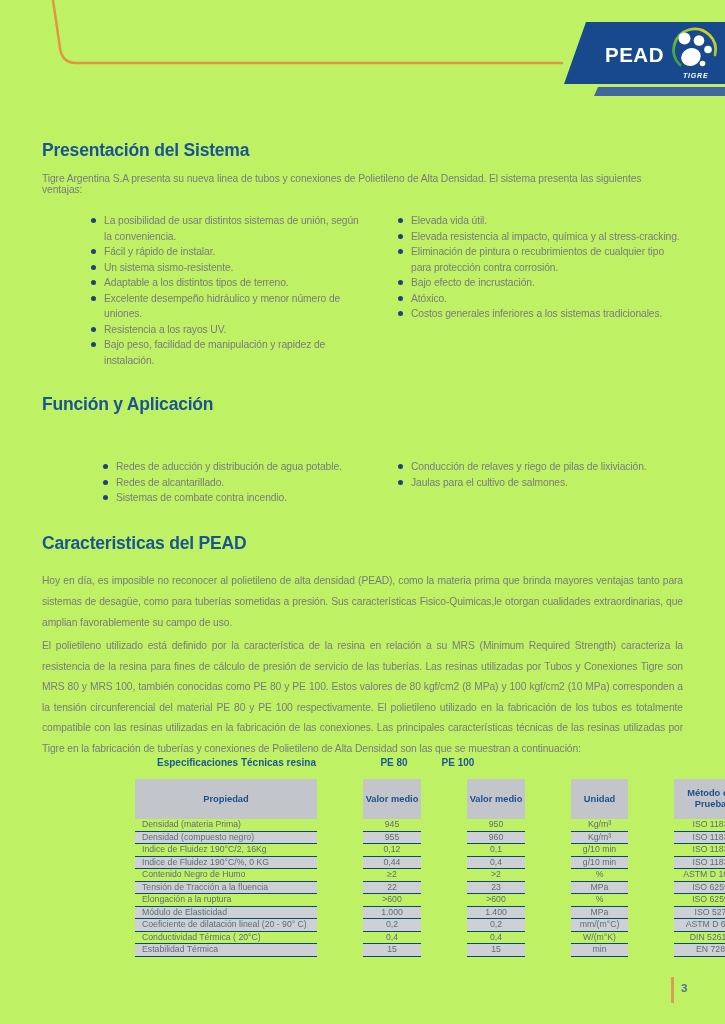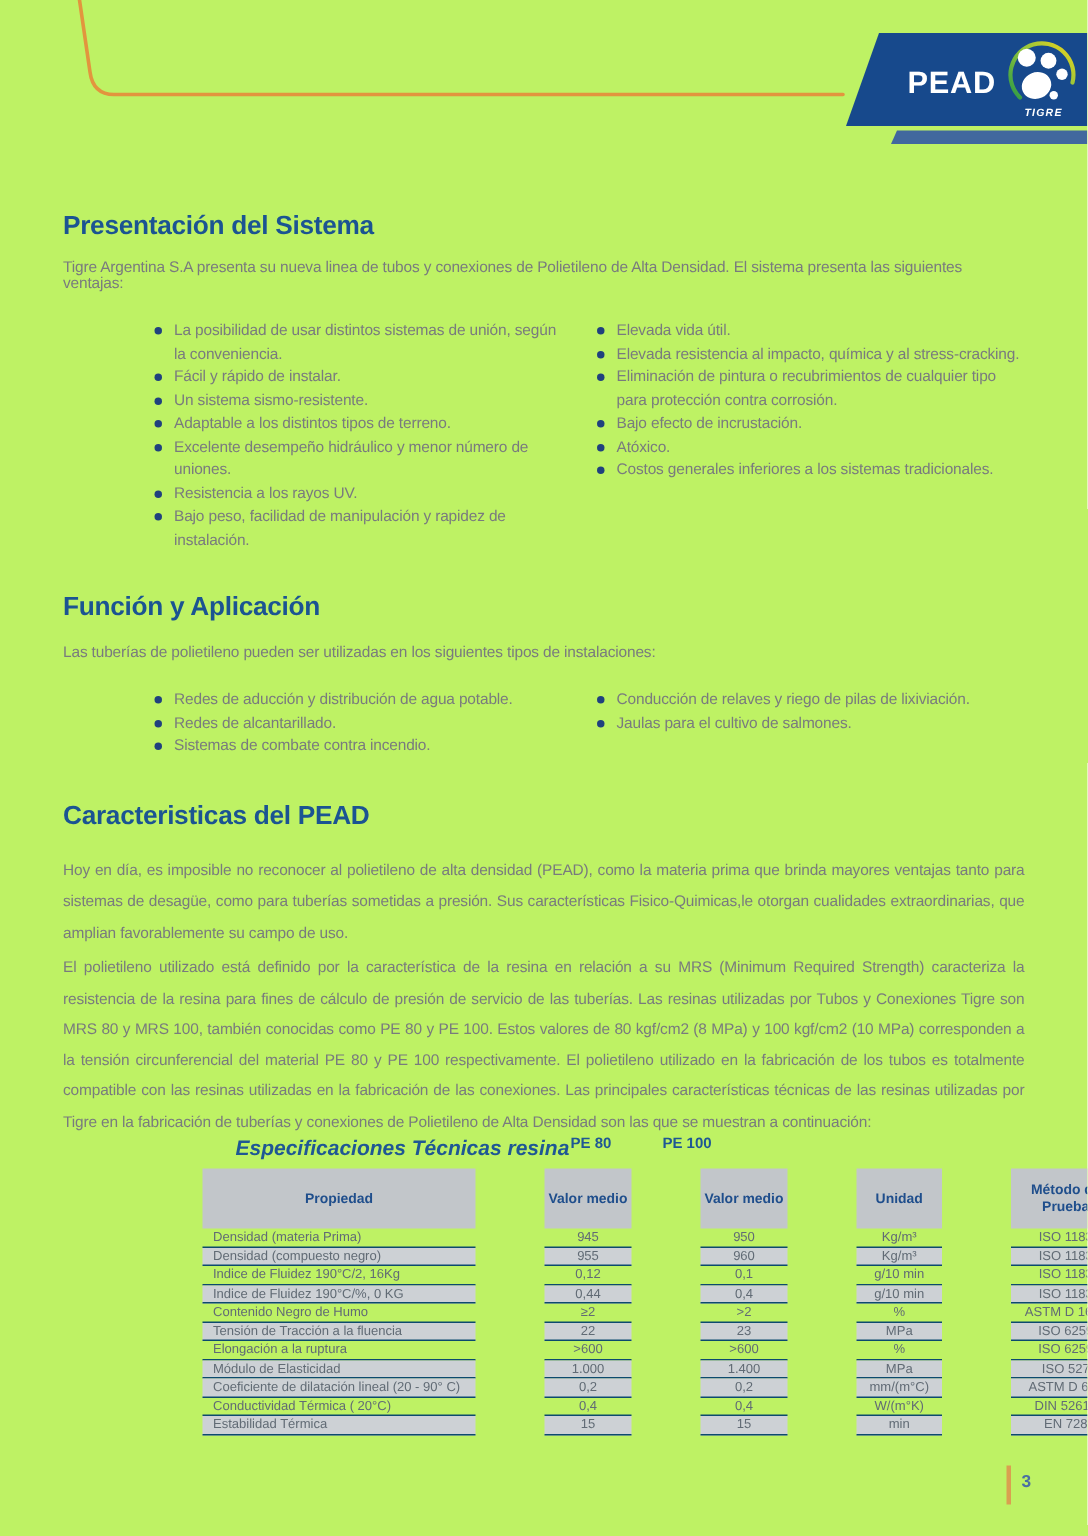--- a/index.html
+++ b/index.html
@@ -32,30 +32,30 @@
   ul.blist { position:absolute; list-style:none; }
   ul.blist li {
     display:flex; gap:8px;
     font-size:10.3px; line-height:15.5px; color:#797b7e;
     letter-spacing:-0.1px;
   }
   ul.blist .dot {
     width:5px; height:5px; border-radius:50%;
     background:#20417e; flex-shrink:0; margin-top:5px;
   }
-  #pres-left  { left:103px; top:213px; width:272px; }
+  #pres-left  { left:91px; top:213px; width:272px; }
   #pres-right { left:398px; top:213px; width:288px; }
   #func-left  { left:103px; top:459px; width:300px; }
   #func-right { left:398px; top:459px; width:300px; }
   
   .tblwrap { position:absolute; left:135px; top:757px; width:440px; }
   .tcaption-row { position:relative; height:17px; }
   .tcaption {
     position:absolute; left:22px; top:0;
-    font-size:14px; font-weight:bold; color:#1f5794;font-style:italic;
+    font-size:10px; font-weight:bold; color:#1f5794;
   }
   .pe-label {
     position:absolute; top:0; text-align:center;
     font-size:10px; font-weight:bold; color:#1f5794;
   }
   .pe80  { left:230px; width:58px; }
   .pe100 { left:292px; width:62px; }
   .tgrid {
     display:grid;
     grid-template-columns:182px 58px 58px 57px 73px;
@@ -171,21 +171,20 @@
         <span class="dot"></span>
         <span>Atóxico.</span>
       </li>
       <li>
         <span class="dot"></span>
         <span>Costos generales inferiores a los sistemas tradicionales.</span>
       </li>
     </ul>
 
   <h1 class="sec-title" style="top:394px;">Función y Aplicación</h1>
-  <p class="para intro" style="top:430px;">Las tuberías de polietileno pueden ser utilizadas en los siguientes tipos de instalaciones:</p>
   <ul class="blist" id="func-left">
       <li>
         <span class="dot"></span>
         <span>Redes de aducción y distribución de agua potable.</span>
       </li>
       <li>
         <span class="dot"></span>
         <span>Redes de alcantarillado.</span>
       </li>
       <li>

